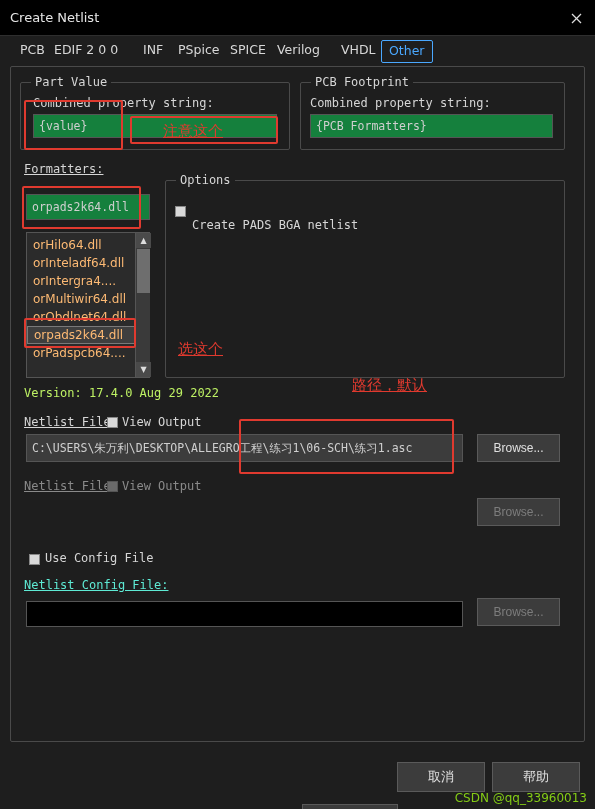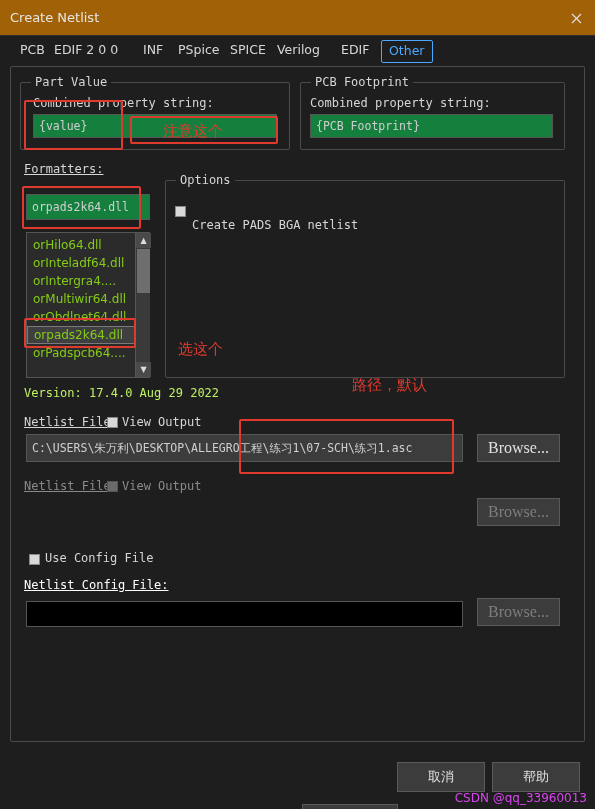--- a/index.html
+++ b/index.html
@@ -11,21 +11,21 @@
   }
   #root {
     position: relative;
     width: 595px; height: 809px;
     background: #1e1e1e;
     overflow: hidden;
   }
   
   .titlebar {
     position: absolute; left: 0; top: 0; width: 595px; height: 36px;
-    background: #a16207;
+    background: #000000;
     border-bottom: 1px solid #2e2e2e;
   }
   .title-text {
     position: absolute; left: 10px; top: 10px;
     font-size: 13px; color: #e6e6e6;
     font-family: "DejaVu Sans", sans-serif;
   }
   .close-btn {
     position: absolute; right: 6px; top: 6px;
     width: 26px; height: 24px;
@@ -97,21 +97,21 @@
   .txtbox.black { background: #000; border: 1px solid #555; }
   
   .listbox {
     position: absolute;
     background: #2b2b2b;
     border: 1px solid #555;
     overflow: hidden;
   }
   .list-item {
     font-size: 12px;
-    color: #84cc16;
+    color: #fdba74;
     font-family: "DejaVu Sans", sans-serif;
     height: 18px;
     line-height: 18px;
     padding-left: 6px;
     white-space: nowrap;
     overflow: hidden;
     cursor: pointer;
   }
   .list-item.sel {
     background: #3f3f3f;
@@ -145,45 +145,46 @@
     border: 1px solid #888;
     cursor: pointer;
   }
   .cb.dis { background: #6a6a6a; border-color: #555; }
   
   .btn {
     position: absolute;
     background: #3c3c3c;
     border: 1px solid #5a5a5a;
     color: #e0e0e0;
-    font-size: 16px;
-    font-family: Liberation Serif, serif;
+    font-size: 12px;
+    font-family: Liberation Sans, sans-serif;
     display: flex; align-items: center; justify-content: center;
     cursor: pointer;
   }
   .btn.dis { color: #7d7d7d; }
   .btn.cn { font-family: "DejaVu Sans", sans-serif; font-size: 13px; }
   
   .anno-box {
     position: absolute;
     border: 2px solid #e03a2f;
     border-radius: 2px;
     pointer-events: none;
   }
   .anno-text {
     position: absolute;
     color: #e03a2f;
     font-size: 15px;
     font-family: "DejaVu Sans", sans-serif;
     white-space: nowrap;
+    text-decoration: underline;
   }
   .watermark {
     position: absolute;
     right: 8px; bottom: 4px;
-    color: #d946ef;
+    color: #84cc16;
     font-size: 12px;
     font-family: "DejaVu Sans", sans-serif;
   }
   .version {
     position: absolute;
     font-size: 12px; color: #bef264;
     font-family: "DejaVu Sans Mono", monospace;
   }
 </style>
 </head>
@@ -201,37 +202,37 @@
     </div>
   </div>
 
   <div class="tabbar">
     <div class="tab" style="left:14px;">PCB</div>
     <div class="tab" style="left:48px;">EDIF 2 0 0</div>
     <div class="tab" style="left:137px;">INF</div>
     <div class="tab" style="left:172px;">PSpice</div>
     <div class="tab" style="left:224px;">SPICE</div>
     <div class="tab" style="left:271px;">Verilog</div>
-    <div class="tab" style="left:335px;">EDIF</div>
+    <div class="tab" style="left:335px;">VHDL</div>
     <div class="tab active" style="left:381px;">Other</div>
   </div>
 
   <div class="panel"></div>
 
   <div class="group" style="left:20px; top:82px; width:270px; height:68px;">
     <div class="group-title">Part Value</div>
   </div>
   <div class="lbl" style="left:33px; top:96px;">Combined property string:</div>
   <div class="txtbox dark" style="left:33px; top:114px; width:244px; height:24px;">{value}</div>
 
   <div class="group" style="left:300px; top:82px; width:265px; height:68px;">
     <div class="group-title">PCB Footprint</div>
   </div>
   <div class="lbl" style="left:310px; top:96px;">Combined property string:</div>
-  <div class="txtbox dark" style="left:310px; top:114px; width:243px; height:24px;">{PCB Footprint}</div>
+  <div class="txtbox dark" style="left:310px; top:114px; width:243px; height:24px;">{PCB Formatters}</div>
 
   <div class="lbl" style="left:24px; top:162px;">
     <span class="lbl-u">Formatters:</span>
   </div>
   <div class="txtbox dark" style="left:26px; top:194px; width:124px; height:26px;">orpads2k64.dll</div>
 
   <div class="listbox" style="left:26px; top:232px; width:124px; height:146px;">
     <div class="list-item" style="margin-top:3px;">orHilo64.dll</div>
     <div class="list-item">orInteladf64.dll</div>
     <div class="list-item">orIntergra4....</div>
@@ -253,33 +254,33 @@
   <div class="cb" style="left:175px; top:206px;"></div>
   <div class="lbl" style="left:192px; top:205px;margin-top:13px;">Create PADS BGA netlist</div>
 
   <div class="version" style="left:24px; top:386px;">Version: 17.4.0  Aug 29 2022</div>
 
   <div class="lbl" style="left:24px; top:415px;">
     <span class="lbl-u">Netlist File</span>
   </div>
   <div class="cb" style="left:107px; top:417px;"></div>
   <div class="lbl" style="left:122px; top:415px;">View Output</div>
-  <div class="txtbox" style="left:26px; top:434px; width:437px; height:28px;">C:\USERS\朱万利\DESKTOP\ALLEGRO工程\练习1\07-SCH\练习1.asc</div>
+  <div class="txtbox" style="left:26px; top:434px; width:437px; height:28px;">C:\USERS\朱万利\DESKTOP\ALLEGRO工程\练习1\06-SCH\练习1.asc</div>
   <div class="btn" style="left:477px; top:434px; width:83px; height:28px;">Browse...</div>
 
   <div class="lbl" style="left:24px; top:479px; color:#8a8a8a;">
     <span class="lbl-u">Netlist File</span>
   </div>
   <div class="cb dis" style="left:107px; top:481px;"></div>
   <div class="lbl" style="left:122px; top:479px; color:#8a8a8a;">View Output</div>
   <div class="btn dis" style="left:477px; top:498px; width:83px; height:28px;">Browse...</div>
 
   <div class="cb" style="left:29px; top:554px;"></div>
   <div class="lbl" style="left:45px; top:551px;">Use Config File</div>
-  <div class="lbl" style="left:24px; top:578px; color:#ffffff;">
+  <div class="lbl" style="left:24px; top:578px; color:#5eead4;">
     <span class="lbl-u">Netlist Config File:</span>
   </div>
   <div class="txtbox black" style="left:26px; top:601px; width:437px; height:26px;"></div>
   <div class="btn dis" style="left:477px; top:598px; width:83px; height:28px;">Browse...</div>
 
   <div class="btn cn" style="left:302px; top:804px; width:96px; height:30px;">确定</div>
   <div class="btn cn" style="left:397px; top:762px; width:88px; height:30px;">取消</div>
   <div class="btn cn" style="left:492px; top:762px; width:88px; height:30px;text-align:center;">帮助</div>
 
   <div class="anno-box" style="left:24px; top:100px; width:99px; height:50px;"></div>

